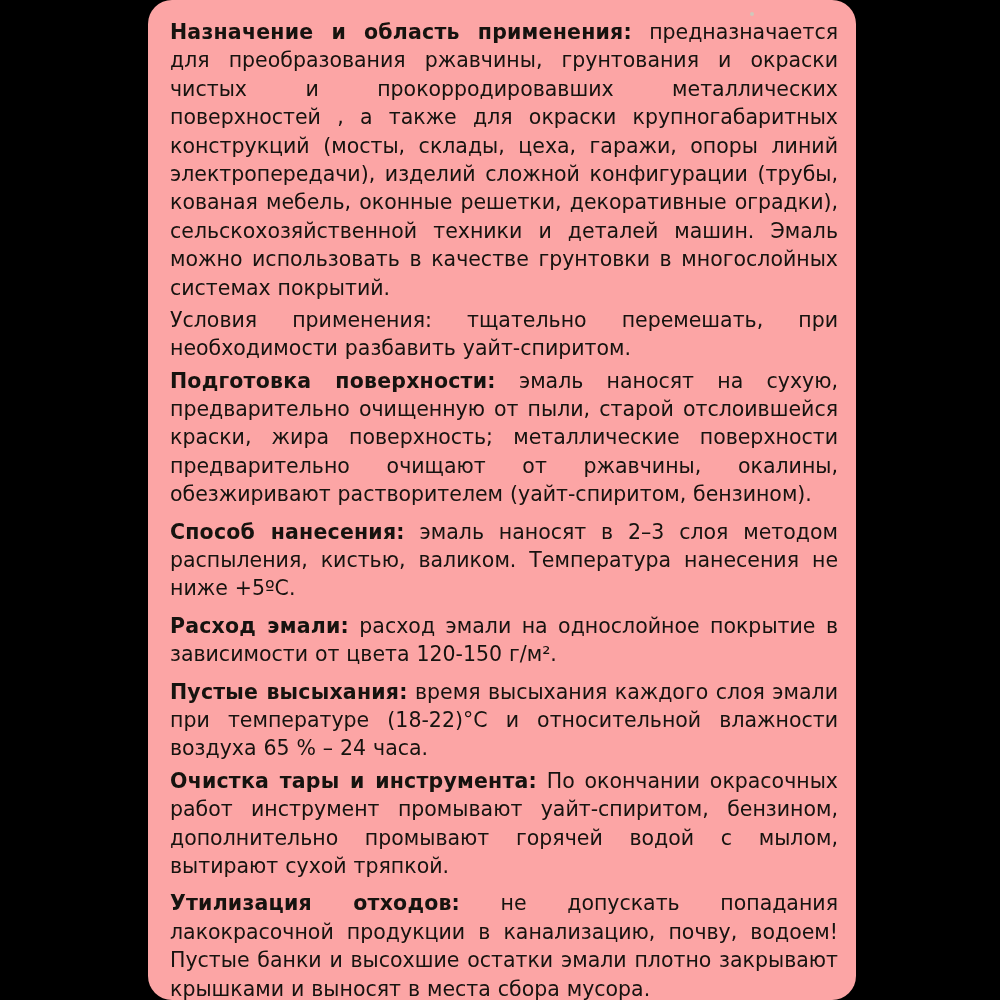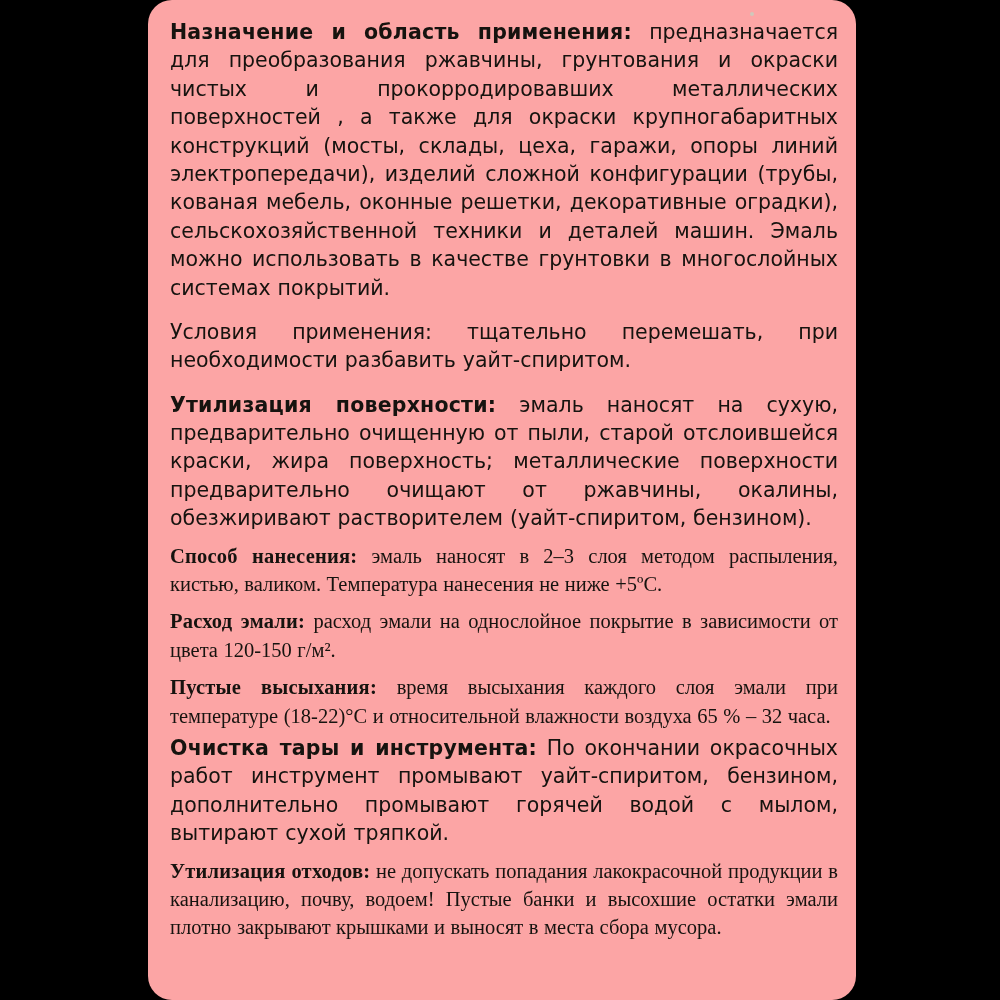--- a/index.html
+++ b/index.html
@@ -42,22 +42,22 @@
     line-height: 1.385;
     text-align: justify;
     text-justify: inter-word;
     hyphens: none;
     word-spacing: 0.02em;
   }
   .block .lead {
     font-weight: bold;
     letter-spacing: 0.2px;
   }
-  .gap-sm { margin-top: 16px; }
-  .gap-md { margin-top: 9px; font-family: Liberation Serif, serif; }
+  .gap-sm { margin-top: 4px; }
+  .gap-md { margin-top: 9px; }
   .gap-lg { margin-top: 4px; }
   .speck {
     position: absolute;
     left: 602px;
     top: 12px;
     width: 4px;
     height: 4px;
     border-radius: 50%;
     background: #cfc8bb;
   }
@@ -72,33 +72,33 @@
 
       <p class="block">
         <span class="lead">Назначение и область применения:</span><span> предназначается  для преобразования ржавчины, грунтования и окраски чистых и прокорродировавших  металлических  поверхностей , а также для окраски крупногабаритных конструкций (мосты, склады, цеха, гаражи,  опоры    линий электропередачи), изделий сложной конфигурации (трубы, кованая мебель, оконные решетки,  декоративные  оградки),  сельскохозяйственной техники и деталей машин.   Эмаль можно использовать в качестве грунтовки  в многослойных системах покрытий.</span>
       </p>
 
       <p class="block gap-sm">
         <span>Условия применения:</span><span> тщательно перемешать, при необходимости разбавить уайт-спиритом.</span>
       </p>
 
       <p class="block gap-sm">
-        <span class="lead">Утилизация поверхности:</span><span> эмаль наносят на сухую, предварительно очищенную от пыли, старой отслоившейся краски, жира поверхность; металлические  поверхности  предварительно очищают от ржавчины, окалины, обезжиривают растворителем (уайт-спиритом, бензином).</span>
+        <span class="lead">Подготовка поверхности:</span><span> эмаль наносят на сухую, предварительно очищенную от пыли, старой отслоившейся краски, жира поверхность; металлические  поверхности  предварительно очищают от ржавчины, окалины, обезжиривают растворителем (уайт-спиритом, бензином).</span>
       </p>
 
       <p class="block gap-md">
         <span class="lead">Способ нанесения:</span><span> эмаль  наносят  в  2–3  слоя  методом распыления,  кистью, валиком. Температура нанесения не ниже +5ºС.</span>
       </p>
 
       <p class="block gap-md">
         <span class="lead">Расход эмали:</span><span> расход эмали  на  однослойное  покрытие в зависимости от цвета 120-150 г/м².</span>
       </p>
 
       <p class="block gap-md">
-        <span class="lead">Пустые высыхания:</span><span> время высыхания каждого слоя эмали при температуре (18-22)°С и относительной влажности воздуха 65 % – 32 часа.</span>
+        <span class="lead">Пустые высыхания:</span><span> время высыхания каждого слоя эмали при температуре (18-22)°С и относительной влажности воздуха 65 % – 24 часа.</span>
       </p>
 
       <p class="block gap-lg">
         <span class="lead">Очистка тары и инструмента:</span><span> По окончании окрасочных работ  инструмент  промывают  уайт-спиритом,  бензином, дополнительно промывают горячей водой с мылом, вытирают сухой тряпкой.</span>
       </p>
 
       <p class="block gap-md">
         <span class="lead">Утилизация отходов:</span><span> не допускать попадания лакокрасочной продукции  в  канализацию,  почву,  водоем!  Пустые  банки  и высохшие  остатки    эмали  плотно  закрывают  крышками  и выносят в места сбора мусора.</span>
       </p>
 

